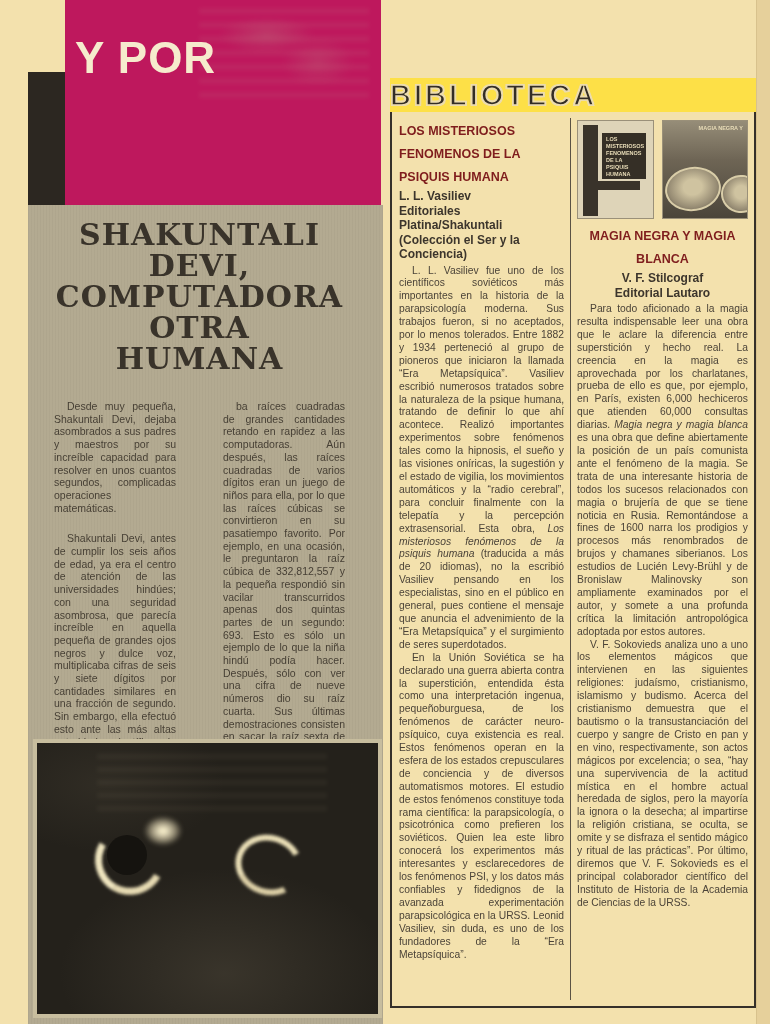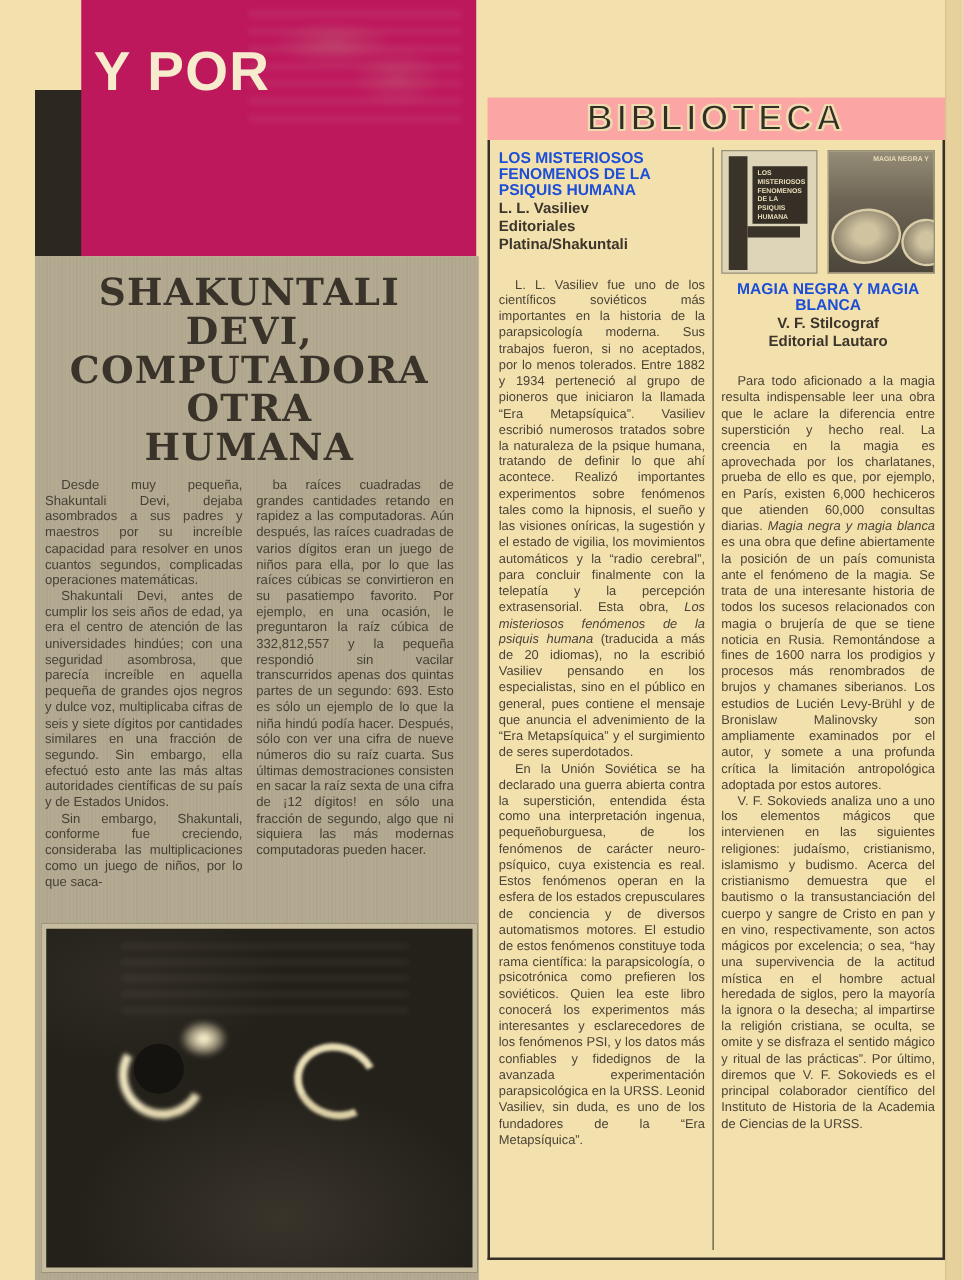--- a/index.html
+++ b/index.html
@@ -26,21 +26,21 @@
         background:#b3aa91;
         background-image:repeating-linear-gradient(90deg, rgba(60,54,44,.04) 0 1px, transparent 1px 3px);
         box-sizing:border-box;padding:12px 20px 0 8px;}
   .article-title{margin:2px 0 8px 0;text-align:center;color:#39332a;
         font-family:"DejaVu Serif","Liberation Serif",serif;font-weight:700;
         font-size:30px;line-height:31px;letter-spacing:1px;}
   .article-title span{display:block;}
   .cols{position:relative;display:flex;gap:11px;height:372px;overflow:hidden;}
   .col{flex:1;overflow:hidden;}
   .body-text{color:#463f34;font-size:10.5px;line-height:12.7px;text-align:justify;}
-  .body-text p{margin:0;text-indent:13px;}
+  .body-text p{margin:18px;text-indent:13px;}
   .col2-rule{position:absolute;right:2px;bottom:0;width:166px;border-top:1.5px solid #5a5244;}
 
   .photo{position:absolute;left:5px;top:534px;width:349px;height:279px;margin:0;
         box-sizing:border-box;border:4px solid #c7bd9e;background:#24211b;overflow:hidden;
         background-image:
           radial-gradient(220px 140px at 55% 85%, rgba(120,110,90,.25), transparent 75%),
           radial-gradient(160px 90px at 20% 15%, rgba(120,110,90,.15), transparent 75%);}
   .photo-ghost{position:absolute;left:60px;top:8px;width:230px;height:60px;opacity:.5;
         background:repeating-linear-gradient(0deg, rgba(170,158,128,.16) 0 5px, transparent 5px 13px);
         filter:blur(2px);}
@@ -50,35 +50,35 @@
   .cres1-core{position:absolute;left:70px;top:92px;width:40px;height:40px;border-radius:50%;
         background:#15130f;}
   .cres1-flare{position:absolute;left:100px;top:68px;width:52px;height:40px;
         background:radial-gradient(closest-side,#f6edca 10%,rgba(240,228,190,.55) 45%,transparent 75%);
         filter:blur(2px);}
   .cres2-ring{position:absolute;left:198px;top:92px;width:56px;height:48px;border-radius:50%;
         border:6px solid transparent;border-top-color:#e9deb6;border-left-color:#e9deb6;
         border-bottom-color:#dccfa6;transform:rotate(18deg);filter:blur(1.4px);}
 
   
-  .bib-bar{position:absolute;left:390px;top:78px;width:366px;height:34px;background:#fca5a5;
-        display:flex;align-items:center;justify-content:center;}
+  .bib-bar{position:absolute;left:390px;top:78px;width:366px;height:34px;background:#fde047;
+        display:flex;align-items:center;}
   .bib-bar span{color:#332d25;font-weight:800;font-size:29px;letter-spacing:3px;
         -webkit-text-stroke:1.6px #ecdcae;
         text-shadow:-1px -1px 0 #ecdcae,1px -1px 0 #ecdcae,-1px 1px 0 #ecdcae,1px 1px 0 #ecdcae;}
   .bib-body{position:absolute;left:390px;top:112px;width:366px;height:896px;
         box-sizing:border-box;border:2px solid #35302a;border-top:none;
         display:flex;padding:6px 6px 6px 7px;gap:0;background:transparent;}
   .bib-col{overflow:hidden;box-sizing:border-box;}
   .bib-col1{width:172px;padding-right:6px;}
   .bib-divider{width:1px;background:#5a5244;}
   .bib-col2{width:178px;padding-left:6px;}
-  .book-head{color:#1d4ed8;font-weight:700;font-size:12.5px;line-height:13px;margin:2px 0 0 0;}
+  .book-head{color:#7f1d1d;font-weight:700;font-size:12.5px;line-height:23px;margin:2px 0 0 0;}
   .book-meta{color:#3c352c;font-weight:700;font-size:12px;line-height:14.5px;}
-  .bib-text{color:#4b4338;font-size:10.3px;line-height:12.9px;text-align:justify;margin-top:20px;}
+  .bib-text{color:#4b4338;font-size:10.3px;line-height:12.9px;text-align:justify;margin-top:3px;}
   .bib-text p{margin:0;text-indent:13px;}
   .bib-text .bkt{font-style:italic;}
   .centered{text-align:center;}
 
   .covers{display:flex;gap:8px;margin:2px 0 6px 0;}
   .cover{position:relative;overflow:hidden;box-sizing:border-box;}
   .cover1{width:80px;height:99px;background:#ded4b8;border:1px solid #9a9079;}
   .c1-strip{position:absolute;left:5px;top:4px;width:15px;height:91px;background:#39332a;}
   .c1-arm-top{position:absolute;left:20px;top:60px;width:42px;height:9px;background:#39332a;}
   .c1-textbox{position:absolute;left:24px;top:12px;width:44px;height:46px;background:#352f26;
@@ -137,20 +137,21 @@
   <header class="bib-bar">
     <span>BIBLIOTECA</span>
   </header>
 
   <section class="bib-body">
 
     <div class="bib-col bib-col1">
       <h2 class="book-head">LOS MISTERIOSOS FENOMENOS DE LA PSIQUIS HUMANA</h2>
       <div class="book-meta">L. L. Vasiliev</div>
       <div class="book-meta">Editoriales Platina/Shakuntali</div>
+      <div class="book-meta">(Colección el Ser y la Conciencia)</div>
       <div class="bib-text">
         <p><span>L. L. Vasiliev fue uno de los científicos soviéticos más importantes en la historia de la parapsicología moderna. Sus trabajos fueron, si no aceptados, por lo menos tolerados. Entre 1882 y 1934 perteneció al grupo de pioneros que iniciaron la llamada “Era Metapsíquica”. Vasiliev escribió numerosos tratados sobre la naturaleza de la psique humana, tratando de definir lo que ahí acontece. Realizó importantes experimentos sobre fenómenos tales como la hipnosis, el sueño y las visiones oníricas, la sugestión y el estado de vigilia, los movimientos automáticos y la “radio cerebral”, para concluir finalmente con la telepatía y la percepción extrasensorial. Esta obra, </span><span class="bkt">Los misteriosos fenómenos de la psiquis humana</span><span> (traducida a más de 20 idiomas), no la escribió Vasiliev pensando en los especialistas, sino en el público en general, pues contiene el mensaje que anuncia el advenimiento de la “Era Metapsíquica” y el surgimiento de seres superdotados.</span></p>
         <p>En la Unión Soviética se ha declarado una guerra abierta contra la superstición, entendida ésta como una interpretación ingenua, pequeñoburguesa, de los fenómenos de carácter neuro-psíquico, cuya existencia es real. Estos fenómenos operan en la esfera de los estados crepusculares de conciencia y de diversos automatismos motores. El estudio de estos fenómenos constituye toda rama científica: la parapsicología, o psicotrónica como prefieren los soviéticos. Quien lea este libro conocerá los experimentos más interesantes y esclarecedores de los fenómenos PSI, y los datos más confiables y fidedignos de la avanzada experimentación parapsicológica en la URSS. Leonid Vasiliev, sin duda, es uno de los fundadores de la “Era Metapsíquica”.</p>
       </div>
     </div>
 
     <div class="bib-divider"></div>
 
     <div class="bib-col bib-col2">
       <div class="covers">

